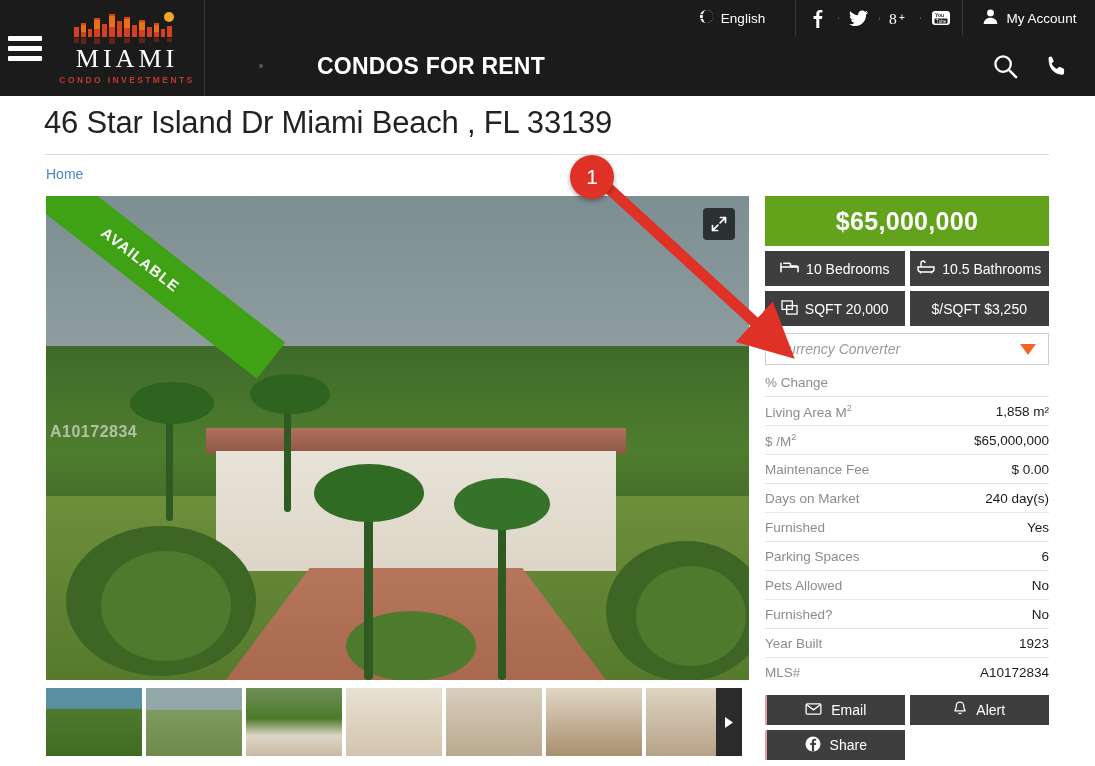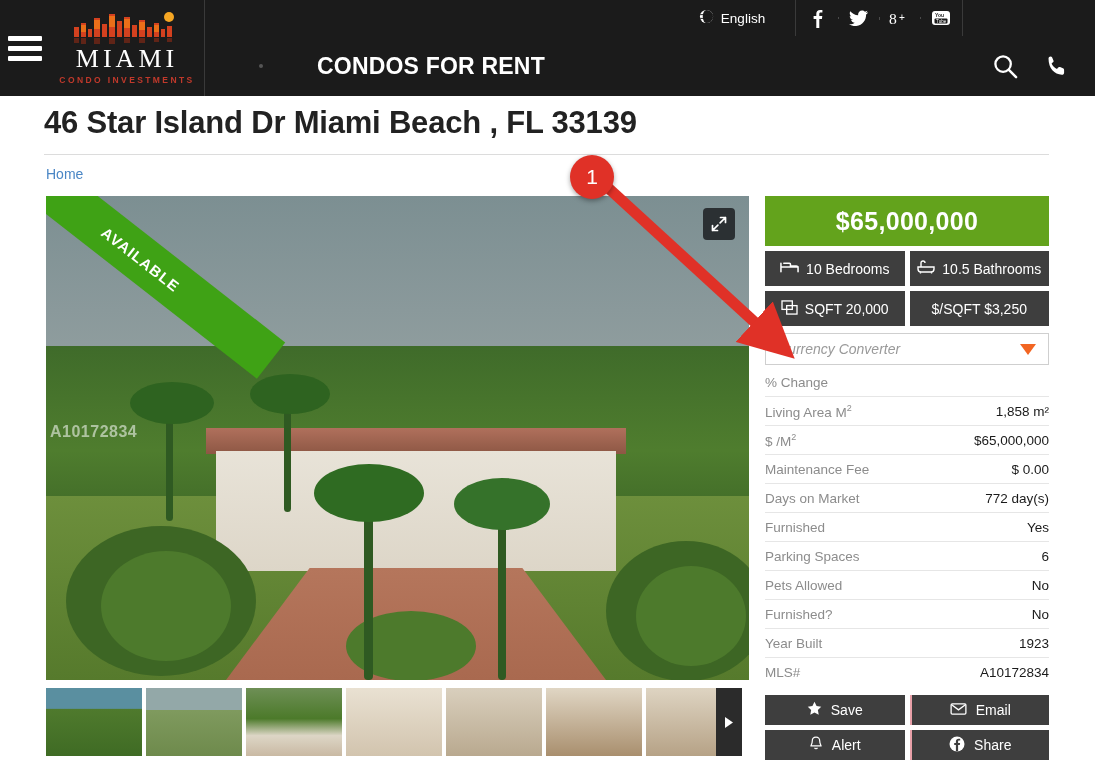--- a/index.html
+++ b/index.html
@@ -78,21 +78,21 @@
   .navicon { color:#fff; cursor:pointer; display:flex; align-items:center; }
   .navshadow {
     position:absolute; top:96px; left:0; width:1095px; height:6px;
     background:linear-gradient(to bottom, rgba(0,0,0,0.20), rgba(0,0,0,0));
   }
 
   
   .content { position:absolute; top:96px; left:0; width:1095px; height:670px; background:#fff; }
   .title {
     position:absolute; left:44px; top:9px; font-size:31px; color:#222;
-    font-weight:bold; letter-spacing:-0.2px; white-space:nowrap;
+    font-weight:normal; letter-spacing:-0.2px; white-space:nowrap;
   }
   .titlerule { position:absolute; left:44px; top:58px; width:1005px; height:1px; background:#dcdcdc; }
   .breadcrumb { position:absolute; left:46px; top:70px; font-size:14px; color:#4a86c5; cursor:pointer; }
 
   
   .gallery {
     position:absolute; left:46px; top:100px; width:703px; height:484px;
     overflow:hidden; background:#7d8b8d;
   }
   .photo { position:absolute; inset:0; }
@@ -235,20 +235,29 @@
           </svg>
       </div>
       <div class="soc">
         <svg width="20" height="16" viewBox="0 0 20 16">
             <rect x="1" y="1" width="18" height="14" rx="3" fill="#fff"></rect>
             <text x="4" y="7" font-size="5" fill="#1b1b1b" font-family="Liberation Sans, sans-serif" font-weight="bold">You</text>
             <rect x="3.5" y="8.5" width="13" height="5" rx="1" fill="#1b1b1b"></rect>
             <text x="5" y="12.8" font-size="4.6" fill="#fff" font-family="Liberation Sans, sans-serif">Tube</text>
           </svg>
       </div>
+    </div>
+    <div class="myacct">
+      <span>
+        <svg width="17" height="17" viewBox="0 0 18 18">
+            <circle cx="9" cy="5.2" r="3.6" fill="#fff"></circle>
+            <path d="M1.8 17c0-4 3.2-6.6 7.2-6.6s7.2 2.6 7.2 6.6z" fill="#fff"></path>
+          </svg>
+      </span>
+      <span>My Account</span>
     </div>
   </div>
 
   <div class="brandzone">
     <div class="hamburger">
       <span></span>
         <span></span>
         <span></span>
     </div>
     <div class="logo">
@@ -426,21 +435,21 @@
         <div class="fact">
           <span class="k"><span>$ /M</span><sup>2</sup></span>
           <span class="v">$65,000,000</span>
         </div>
         <div class="fact">
           <span class="k">Maintenance Fee</span>
           <span class="v">$ 0.00</span>
         </div>
         <div class="fact">
           <span class="k">Days on Market</span>
-          <span class="v">772 day(s)</span>
+          <span class="v">240 day(s)</span>
         </div>
         <div class="fact">
           <span class="k">Furnished</span>
           <span class="v">Yes</span>
         </div>
         <div class="fact">
           <span class="k">Parking Spaces</span>
           <span class="v">6</span>
         </div>
         <div class="fact">
@@ -455,28 +464,20 @@
           <span class="k">Year Built</span>
           <span class="v">1923</span>
         </div>
         <div class="fact" style="border-bottom:none;">
           <span class="k">MLS#</span>
           <span class="v">A10172834</span>
         </div>
       </div>
 
       <div class="actions">
-        <div class="act">
-          <span>
-            <svg width="15" height="15" viewBox="0 0 16 16">
-                <path d="M8 .8l2.2 4.6 5 .7-3.6 3.5.9 5L8 12.2l-4.5 2.4.9-5L.8 6.1l5-.7z" fill="#fff"></path>
-              </svg>
-          </span>
-          <span>Save</span>
-        </div>
         <div class="act pink">
           <span>
             <svg width="17" height="12" viewBox="0 0 18 13">
                 <rect x="1" y="1" width="16" height="11" rx="1.2" stroke="#fff" stroke-width="1.4" fill="none"></rect>
                 <path d="M1.6 1.8L9 7.4l7.4-5.6" stroke="#fff" stroke-width="1.4" fill="none"></path>
               </svg>
           </span>
           <span>Email</span>
         </div>
         <div class="act">

